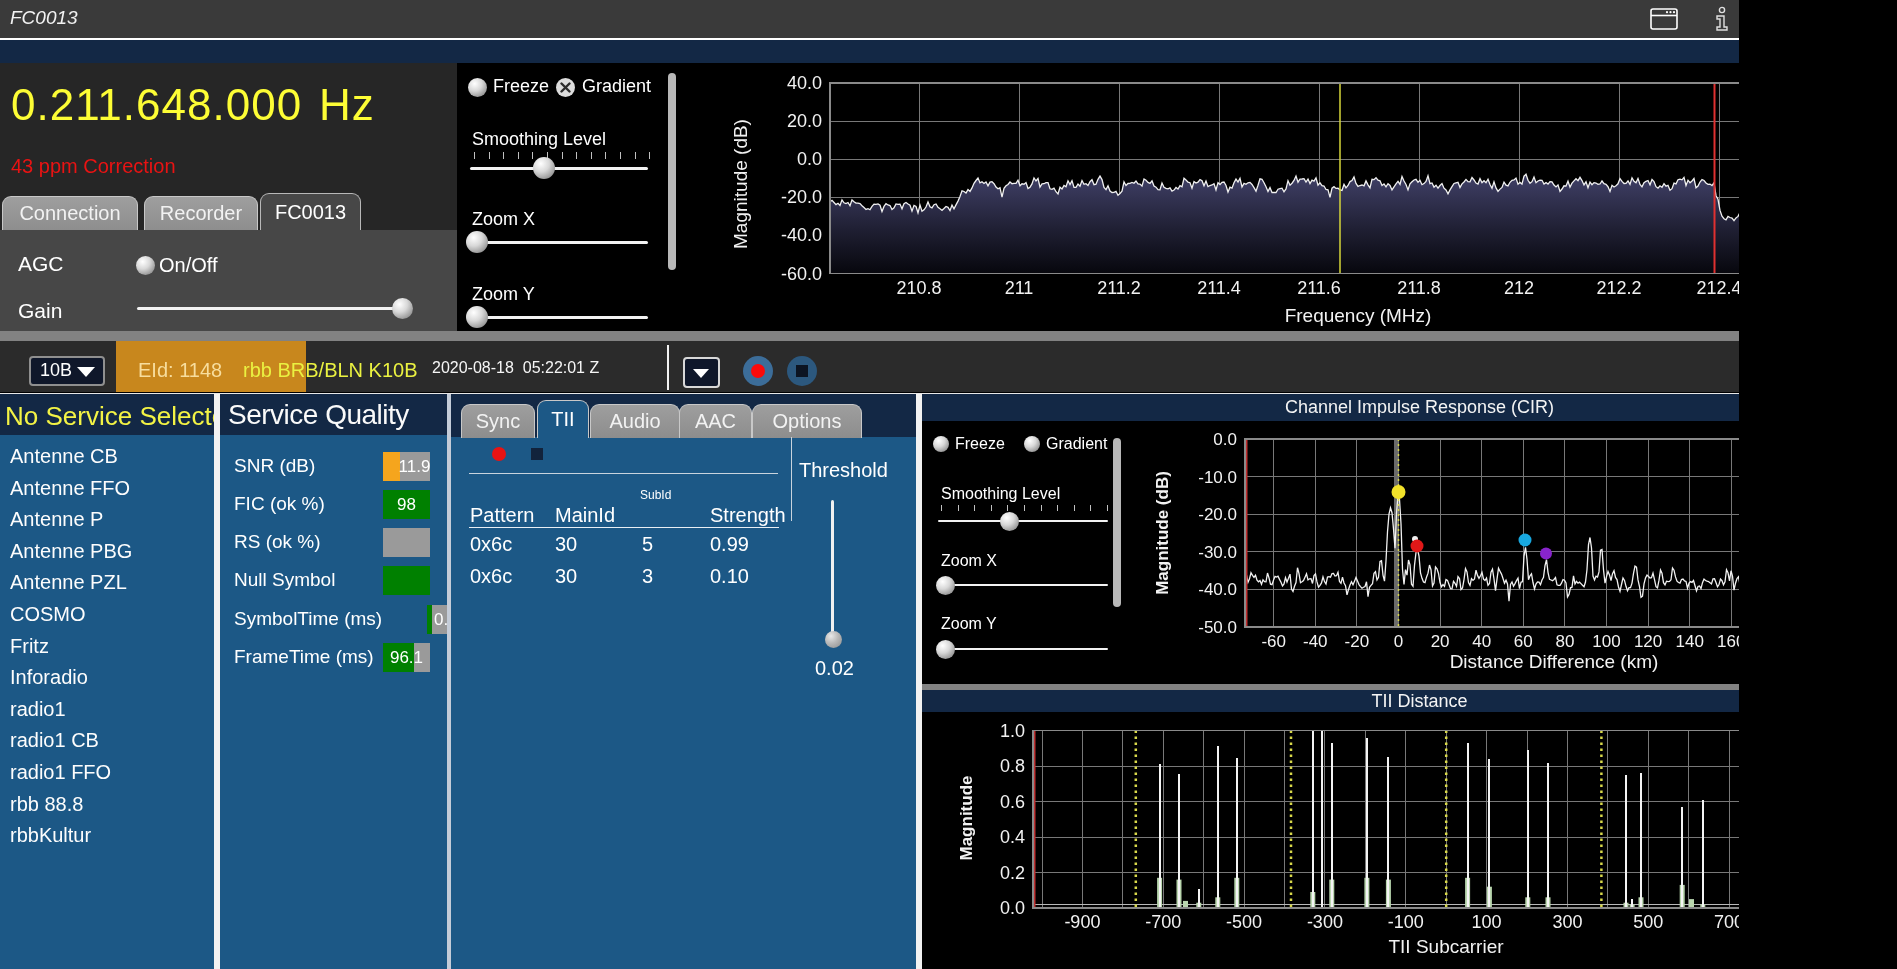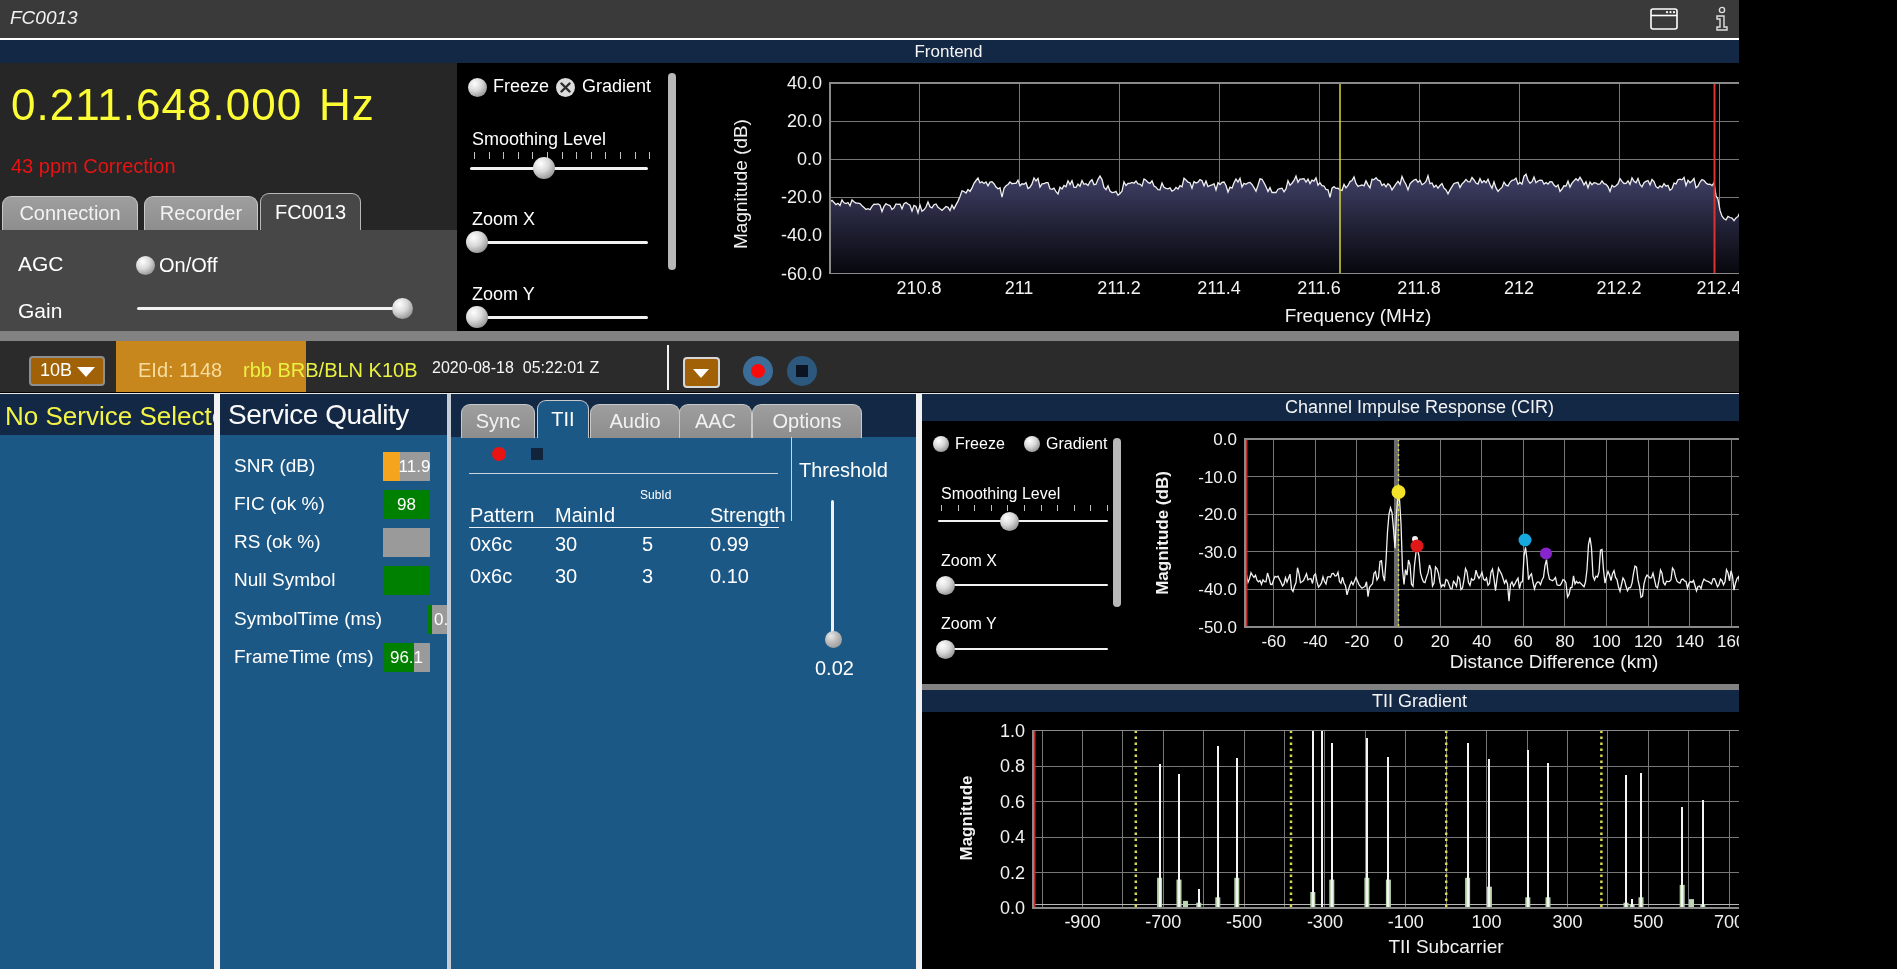--- a/index.html
+++ b/index.html
@@ -14,21 +14,21 @@
            color:#f2f2f2;text-align:center;}
   .navy{background:#132845;}
   .bluep{background:#1c5886;}
   .qbar{position:absolute;width:47px;height:29px;background:#9a9a9a;overflow:hidden;}
   .qtxt{position:absolute;top:0;left:0;width:100%;height:29px;line-height:29px;text-align:center;font-size:17px;color:#fff;}
   .wsep{position:absolute;background:#f2f2f2;}
   .ticks{position:absolute;height:7px;
          background:repeating-linear-gradient(90deg,#c0c0c0 0 1px,transparent 1px 14.6px);}
   .cticks{position:absolute;height:6px;
          background:repeating-linear-gradient(90deg,#c0c0c0 0 1px,transparent 1px 16.6px);}
-  .combo{position:absolute;border:2px solid #8f8f8f;border-radius:4px;background:#a16207;color:#fff;}
+  .combo{position:absolute;border:2px solid #8f8f8f;border-radius:4px;background:#0f172a;color:#fff;}
   .tri-d{width:0;height:0;border-left:8px solid transparent;border-right:8px solid transparent;border-top:9px solid #fff;position:absolute;}
 </style>
 </head>
 <body>
 <div id="app">
 
   <div class="abs" style="left:0;top:0;width:1897px;height:38px;background:#3a3a3a;"></div>
   <div class="abs" style="left:10px;top:7px;font-size:19px;font-style:italic;color:#f2f2f2;">FC0013</div>
 
   <svg class="abs" style="left:1650px;top:8px;" width="28" height="22" viewBox="0 0 28 22">
@@ -50,21 +50,20 @@
   </svg>
 
   <svg class="abs" style="left:1822px;top:5px;" width="75 " height="28" viewBox="0 0 75 28">
     <polygon points="2,1 2,27 26,14" fill="#2e6da8"></polygon>
     <polygon points="36,1 36,27 60,14" fill="#5e8f62"></polygon>
     <path d="M69 4 L81 24 M81 4 L69 24" stroke="#d2481c" stroke-width="5"></path>
   </svg>
 
   <div class="abs" style="left:0;top:38px;width:1897px;height:2px;background:#fff;"></div>
   <div class="abs navy" style="left:0;top:40px;width:1897px;height:23px;"></div>
-  <div class="abs" style="left:0;top:42px;width:1897px;text-align:center;font-size:17px;color:#f4f4f4;">Frontend</div>
   <svg class="abs" style="left:1872px;top:45px;" width="16" height="14" viewBox="0 0 16 14">
     <polygon points="1,1 15,1 8,13" fill="none" stroke="#e8e8e8" stroke-width="1.3"></polygon>
   </svg>
 
   <div class="abs" style="left:0;top:63px;width:1897px;height:268px;background:#000;"></div>
   <div class="abs" style="left:0;top:63px;width:457px;height:268px;background:#262626;"></div>
   <div class="abs" style="left:11px;top:80px;font-size:44px;color:#fdfd35;letter-spacing:1px;">0.211.648.000<span style="letter-spacing:0"> </span> Hz</div>
   <div class="abs" style="left:11px;top:155px;font-size:20px;color:#e81313;">43 ppm Correction</div>
 
   <div class="tabgray" style="left:2px;top:196px;width:134px;height:34px;font-size:20px;line-height:33px;">Connection</div>
@@ -170,20 +169,23 @@
     <span style="position:absolute;left:4px;top:4px;font-size:17px;">DAB</span>
     <div class="tri-d" style="left:44px;top:10px;border-left-width:8px;border-right-width:8px;border-top-width:9px;"></div>
   </div>
   <div class="abs" style="left:0;top:393px;width:1897px;height:2px;background:#e8e8e8;"></div>
 
   <div class="abs" style="left:0;top:394px;width:1897px;height:575px;background:#000;"></div>
 
   <div class="abs bluep" style="left:0;top:394px;width:214px;height:575px;"></div>
   <div class="abs navy" style="left:0;top:394px;width:214px;height:41px;"></div>
   <div class="abs" style="left:5px;top:401px;width:209px;font-size:26px;color:#f3f345;white-space:nowrap;overflow:hidden;">No Service Selected</div>
+  <div class="abs" style="left:10px;top:441px;font-size:20px;line-height:31.6px;color:#fdfdfd;">
+    Antenne CB<br>Antenne FFO<br>Antenne P<br>Antenne PBG<br>Antenne PZL<br>COSMO<br>Fritz<br>Inforadio<br>radio1<br>radio1 CB<br>radio1 FFO<br>rbb 88.8<br>rbbKultur
+  </div>
   <div class="wsep" style="left:214px;top:394px;width:6px;height:575px;"></div>
 
   <div class="abs bluep" style="left:220px;top:394px;width:227px;height:575px;"></div>
   <div class="abs navy" style="left:220px;top:394px;width:227px;height:41px;"></div>
   <div class="abs" style="left:228px;top:399px;font-size:28px;letter-spacing:-0.5px;color:#fafafa;">Service Quality</div>
   <div class="abs" style="left:234px;top:455px;font-size:19px;">SNR (dB)</div>
   <div class="abs" style="left:234px;top:493px;font-size:19px;">FIC (ok %)</div>
   <div class="abs" style="left:234px;top:531px;font-size:19px;">RS (ok %)</div>
   <div class="abs" style="left:234px;top:569px;font-size:19px;">Null Symbol</div>
   <div class="abs" style="left:234px;top:608px;font-size:19px;">SymbolTime (ms)</div>
@@ -311,21 +313,21 @@
 <circle cx="495" cy="152" r="6.5" fill="#e01818"></circle>
 <circle cx="603" cy="146" r="6.5" fill="#18a8e0"></circle>
 <circle cx="624" cy="159.5" r="6" fill="#8824cc"></circle>
 <text x="632" y="274" font-size="19" fill="#f2f2f2" text-anchor="middle">Distance Difference (km)</text>
 <text x="246" y="139" font-size="17" fill="#f2f2f2" text-anchor="middle" transform="rotate(-90 246 139)" font-weight="bold">Magnitude (dB)</text>
 </svg>
 
   <div class="abs" style="left:922px;top:684px;width:975px;height:6px;background:#828282;"></div>
   <div class="abs" style="left:922px;top:690px;width:975px;height:279px;background:#000;"></div>
   <div class="abs navy" style="left:922px;top:690px;width:975px;height:22px;"></div>
-  <div class="abs" style="left:942px;top:691px;width:955px;text-align:center;font-size:18px;color:#f4f4f4;">TII Gradient</div>
+  <div class="abs" style="left:942px;top:691px;width:955px;text-align:center;font-size:18px;color:#f4f4f4;">TII Distance</div>
   <svg class="abs" style="left:1871px;top:694px;" width="16" height="14" viewBox="0 0 16 14">
     <polygon points="1,1 15,1 8,13" fill="none" stroke="#e8e8e8" stroke-width="1.3"></polygon>
   </svg>
   <svg class="abs" style="left:922px;top:690px;" width="975" height="279" viewBox="0 0 975 279">
 <line x1="111" y1="40.5" x2="938" y2="40.5" stroke="#787878" stroke-width="1" shape-rendering="crispEdges"></line>
 <line x1="111" y1="76.0" x2="938" y2="76.0" stroke="#787878" stroke-width="1" shape-rendering="crispEdges"></line>
 <line x1="111" y1="111.5" x2="938" y2="111.5" stroke="#787878" stroke-width="1" shape-rendering="crispEdges"></line>
 <line x1="111" y1="147.0" x2="938" y2="147.0" stroke="#787878" stroke-width="1" shape-rendering="crispEdges"></line>
 <line x1="111" y1="182.5" x2="938" y2="182.5" stroke="#787878" stroke-width="1" shape-rendering="crispEdges"></line>
 <line x1="111" y1="218.0" x2="938" y2="218.0" stroke="#787878" stroke-width="1" shape-rendering="crispEdges"></line>

